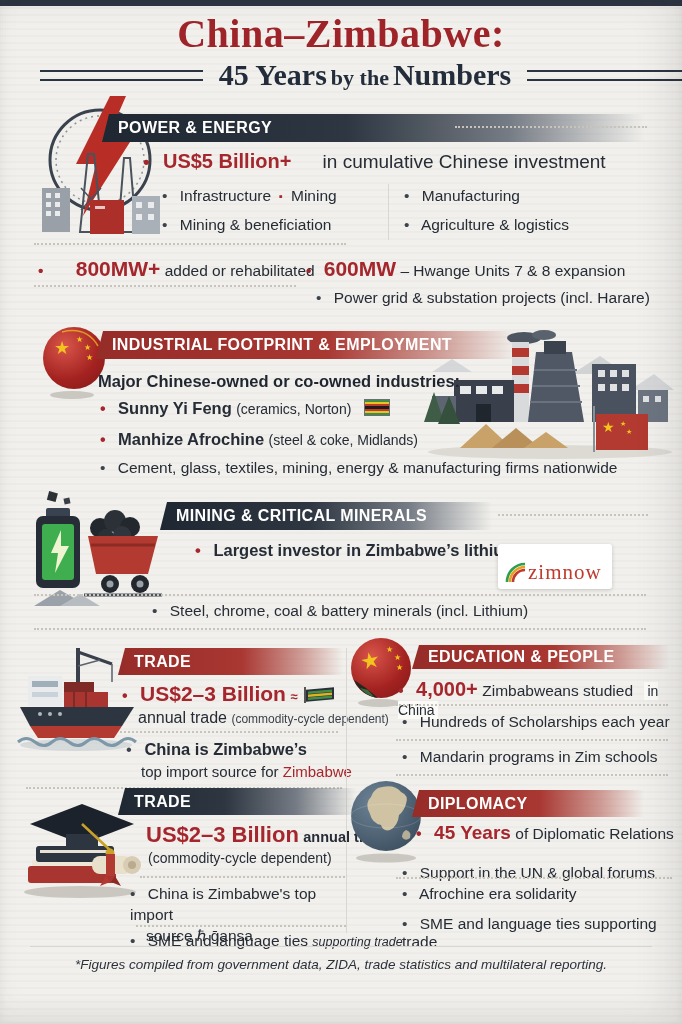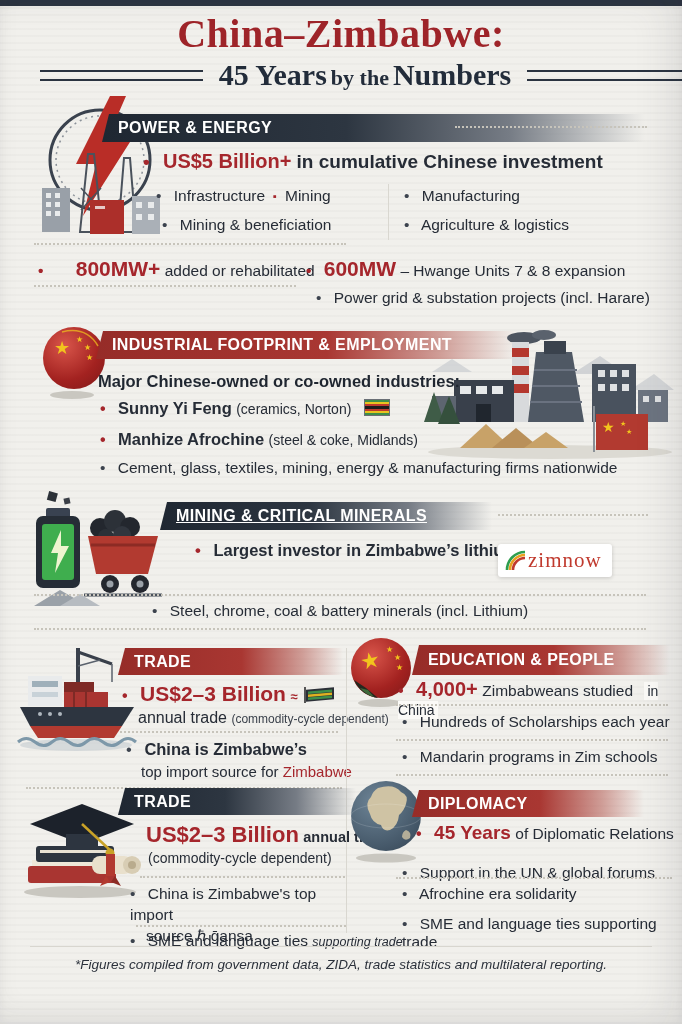--- a/index.html
+++ b/index.html
@@ -29,21 +29,21 @@
   
   .li::before{content:"•";color:#3c434e;margin-right:8px;}
   .li.red::before{color:#a5262c;font-weight:700;}
   .sqsep::before{content:"▪";color:#a5262c;margin:0 8px;font-size:11px;vertical-align:1px;}
   .statv{color:#a5262c;font-weight:700;}
   .bold{font-weight:700;} .redtxt{color:#a5262c;}
   .body15{font-size:15.5px;} .body14{font-size:14px;}
   .dotted{position:absolute;border-top:2px dotted #c7c4bb;}
   .vline{position:absolute;border-left:1.5px solid #d9d7d0;}
   .logo-box{position:absolute;background:#fff;border-radius:3px;box-shadow:0 1px 4px rgba(0,0,0,.18);
-    display:flex;align-items:center;padding:4px 10px 4px 6px;}
+    display:flex;align-items:center;padding:16px 10px 4px 6px;}
   .logo-text{font-family:"Liberation Serif",serif;font-size:21px;color:#c03a2e;letter-spacing:1px;}
   .footer{position:absolute;left:0;width:682px;text-align:center;font-style:italic;font-size:13.5px;color:#2b313b;}
   svg{display:block;}
 </style>
 </head>
 <body>
 
 <div id="frame">
   <div class="topstrip"></div>
 
@@ -82,23 +82,23 @@
       <rect x="100" y="122" width="6" height="6" fill="#e9ebec"></rect>
         <rect x="112" y="122" width="6" height="6" fill="#e9ebec"></rect>
     </svg>
   </div>
   <div class="banner bdark" style="left:102px;top:114px;width:543px;">
     <span>POWER &amp; ENERGY</span>
   </div>
   <div class="dotted" style="left:455px;top:126px;width:192px;"></div>
   <div class="abs li red" style="left:143px;top:150px;font-size:19px;">
     <span class="statv" style="font-size:20px;">US$5 Billion+</span>
-    <span class="bold" style="font-weight:700;">in cumulative Chinese investment</span>
-  </div>
-  <div class="abs body15 li" style="left:156px;top:187px;">
+    <span class="bold" style="font-weight:400;margin-left:26px;">in cumulative Chinese investment</span>
+  </div>
+  <div class="abs body15 li" style="left:162px;top:187px;">
     <span>Infrastructure</span><span class="sqsep"></span><span>Mining</span>
   </div>
   <div class="abs body15 li" style="left:162px;top:216px;">
     <span>Mining &amp; beneficiation</span>
   </div>
   <div class="vline" style="left:388px;top:184px;height:56px;"></div>
   <div class="abs body15 li" style="left:404px;top:187px;">
     <span>Manufacturing</span>
   </div>
   <div class="abs body15 li" style="left:404px;top:216px;">
@@ -216,21 +216,21 @@
       <line x1="61" y1="55" x2="125" y2="55" stroke="#8c2b24" stroke-width="3"></line>
       <circle cx="80" cy="94" r="9" fill="#23272e"></circle>
         <circle cx="80" cy="94" r="3.5" fill="#9aa1a8"></circle>
       <circle cx="110" cy="94" r="9" fill="#23272e"></circle>
         <circle cx="110" cy="94" r="3.5" fill="#9aa1a8"></circle>
       <line x1="54" y1="105" x2="132" y2="105" stroke="#4a525c" stroke-width="3"></line>
       <polygon points="4,116 30,100 58,116" fill="#9aa1a8"></polygon>
       <polygon points="30,116 50,104 70,116" fill="#b7bcc1"></polygon>
     </svg>
   </div>
-  <div class="banner bdark" style="left:160px;top:502px;width:332px;text-decoration:underline;">
+  <div class="banner bdark" style="left:160px;top:502px;width:332px;">
     <span>MINING &amp; CRITICAL MINERALS</span>
   </div>
   <div class="dotted" style="left:498px;top:514px;width:150px;"></div>
   <div class="abs li red bold" style="left:195px;top:541px;font-size:16.5px;">
     <span>Largest investor in Zimbabwe’s lithium sector</span>
   </div>
   <div class="logo-box" style="left:498px;top:544px;">
     <svg width="24" height="24" viewBox="0 0 24 24">
       <path d="M3 21 A18 18 0 0 1 21 3" fill="none" stroke="#2e9e4f" stroke-width="2.6"></path>
       <path d="M6 21 A15 15 0 0 1 21 6" fill="none" stroke="#e8a020" stroke-width="2.6"></path>
@@ -310,21 +310,21 @@
         </defs>
       <circle cx="31" cy="32" r="30" fill="url(#rg2)"></circle>
       <path d="M4 44 A30 30 0 0 0 28 62 L16 52 Z" fill="#23281f"></path>
       <path d="M10 52 A30 30 0 0 0 24 61 L18 54 Z" fill="#3f6a3c"></path>
       <text x="10" y="32" font-size="22" fill="#f2c41d" transform="rotate(-12 20 24)">★</text>
       <text x="36" y="16" font-size="8" fill="#f2c41d">★</text>
       <text x="44" y="24" font-size="8" fill="#f2c41d">★</text>
       <text x="46" y="34" font-size="8" fill="#f2c41d">★</text>
     </svg>
   </div>
-  <div class="banner bred" style="left:412px;top:645px;width:258px;height:30px;">
+  <div class="banner bred" style="left:412px;top:645px;width:258px;height:24px;">
     <span>EDUCATION &amp; PEOPLE</span>
   </div>
   <div class="abs li red" style="left:398px;top:678px;">
     <span class="statv" style="font-size:20px;">4,000+</span>
     <span class="body15">Zimbabweans studied</span>
     <span class="body14" style="margin-left:7px;background:#fbfaf7;padding:1px 3px;">in China</span>
   </div>
   <div class="dotted" style="left:396px;top:704px;width:272px;"></div>
   <div class="abs li body15" style="left:402px;top:713px;">
     <span>Hundreds of Scholarships each year</span>

